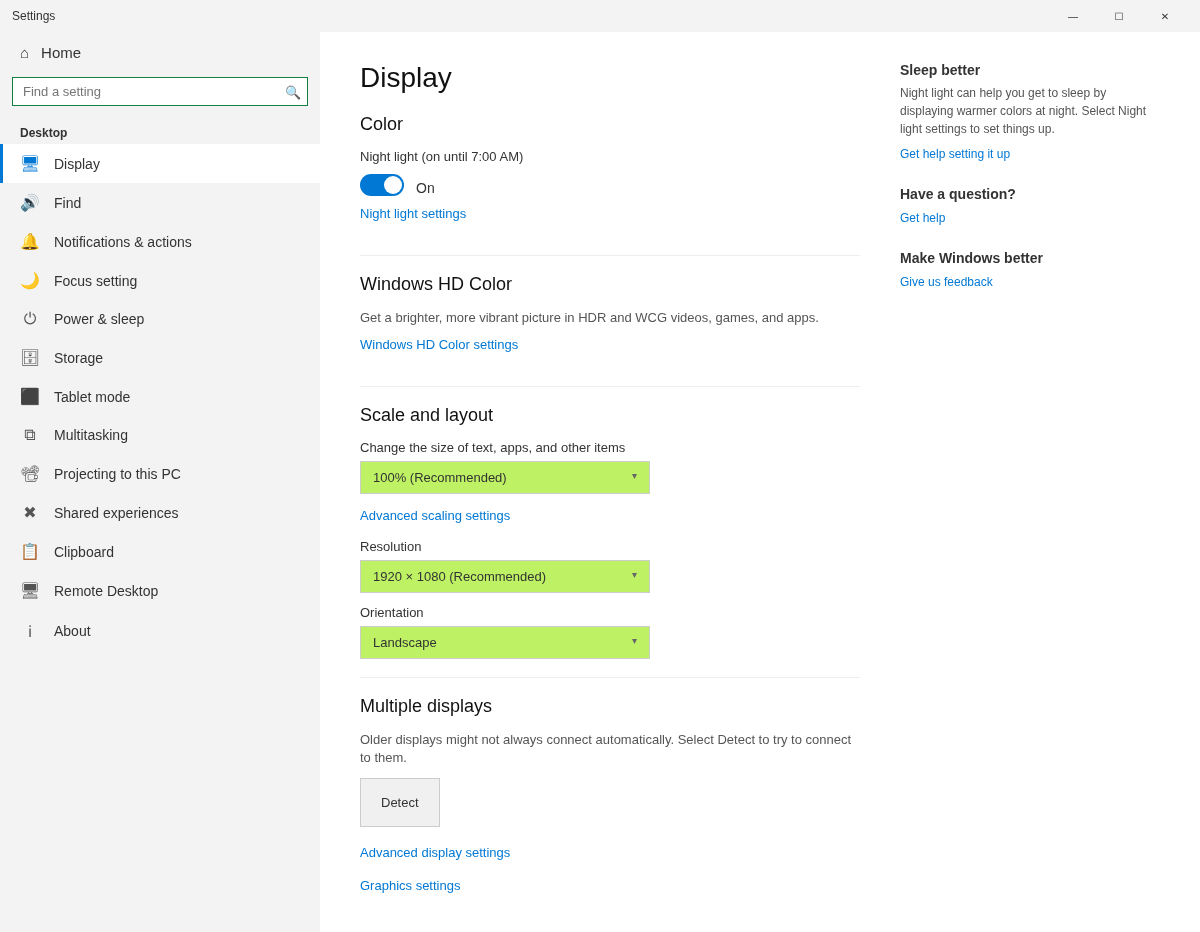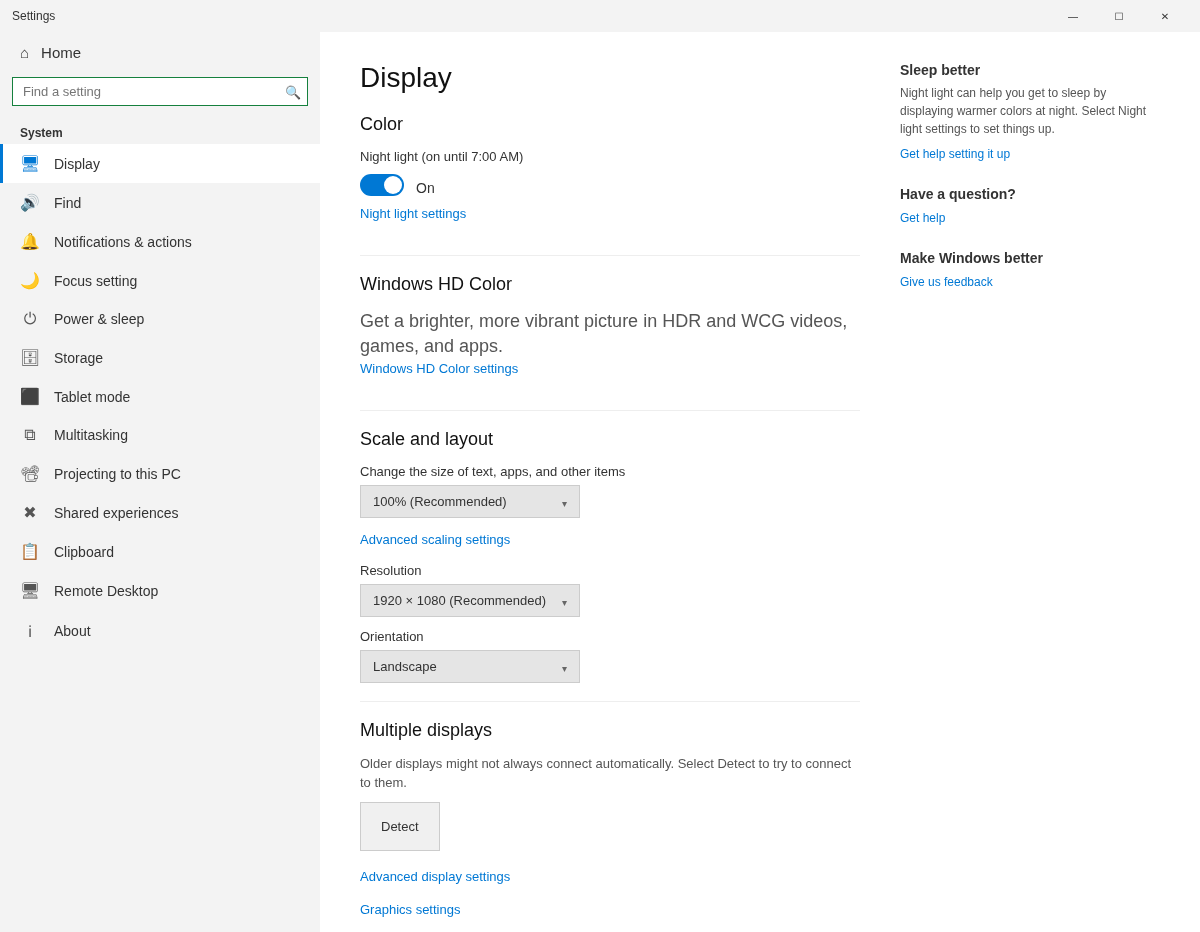--- a/index.html
+++ b/index.html
@@ -112,33 +112,33 @@
       width: 18px; height: 18px;
       background: white;
       border-radius: 50%;
       top: 2px; right: 2px;
       transition: right 0.2s;
     }
     .toggle-label { font-size: 14px; color: #333; }
 
     .link { color: #0078d4; font-size: 13px; cursor: pointer; text-decoration: none; display: inline-block; margin-bottom: 16px; }
 
-    .section-desc { font-size: 18px; color: #555; line-height: 1.4; }
+    .section-desc { font-size: 13px; color: #555; margin-bottom: 8px; line-height: 1.4; }
 
     
     .dropdown-label { font-size: 13px; color: #333; margin-bottom: 6px; }
     .dropdown {
-      width: 220px;
+      width: 290px;
       border: 1px solid #ccc;
-      background: #e5e5e5;
+      background: #bef264;
       padding: 8px 12px;
       font-size: 13px;
       color: #333;
       cursor: pointer;
-      display: flex; align-items: flex-end; justify-content: space-between;
+      display: flex; align-items: flex-start; justify-content: space-between;
       margin-bottom: 12px;
     }
     .dropdown .chevron { font-size: 10px; color: #666; }
 
     
     .detect-btn {
       padding: 16px 20px;
       background: #f0f0f0;
       border: 1px solid #ccc;
       font-size: 13px;
@@ -181,21 +181,21 @@
     <div class="sidebar-home">
       <span>⌂</span>
       <span>Home</span>
     </div>
 
     <div class="search-box">
       <input type="text" placeholder="Find a setting" style="">
       <button class="search-icon-btn">🔍</button>
     </div>
 
-    <div class="sidebar-section-label">System</div>
+    <div class="sidebar-section-label">Desktop</div>
 
     <div class="sidebar-item active">
       <span class="icon">🖥</span>
       <span>Display</span>
     </div>
     <div class="sidebar-item">
       <span class="icon">🔊</span>
       <span>Find</span>
     </div>
     <div class="sidebar-item">

